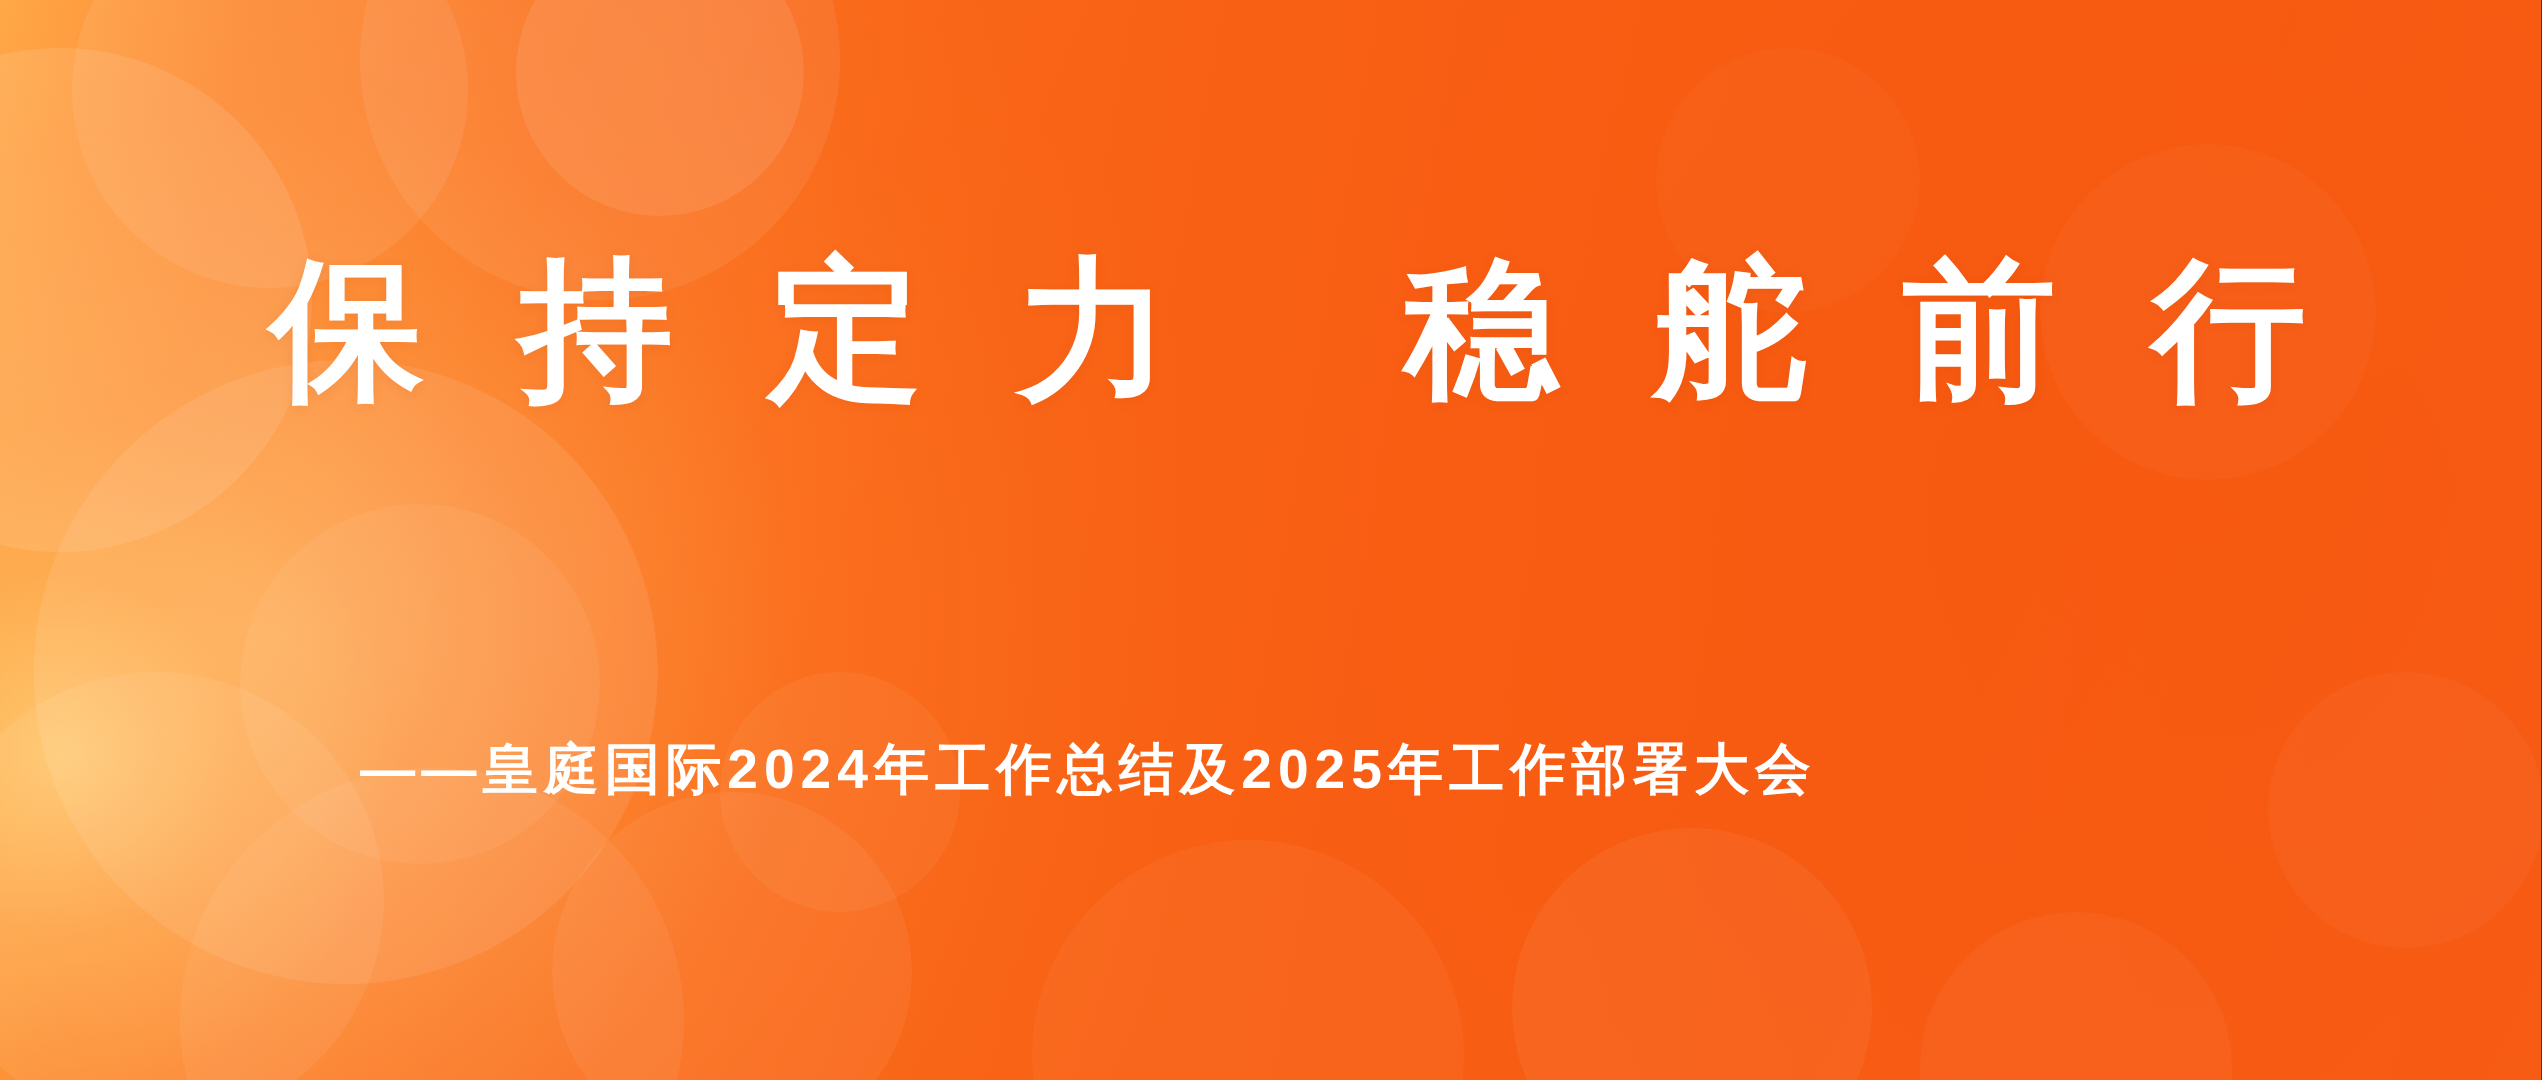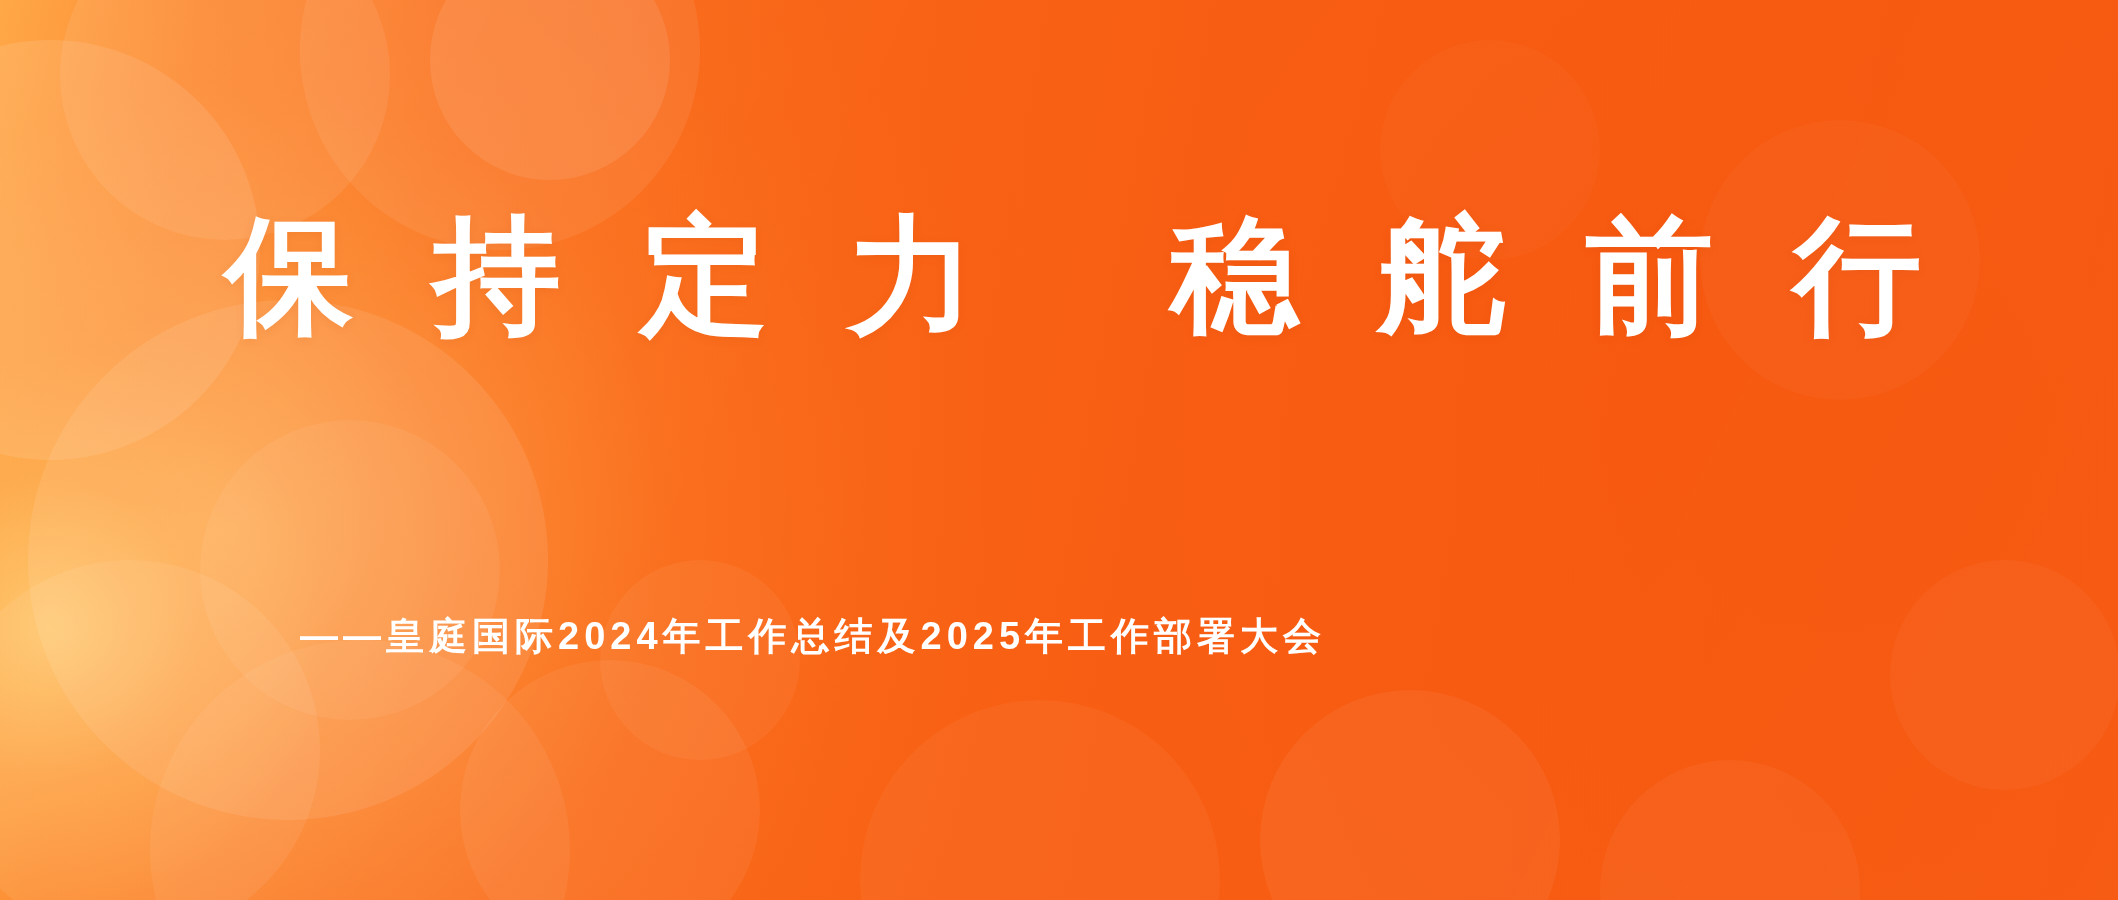--- a/index.html
+++ b/index.html
@@ -106,21 +106,21 @@
   }
   .headline-1 { top: 212px; }
   .headline-2 { top: 398px; }
 
   .subtitle {
     position: absolute;
     left: 300px;
     top: 614px;
     color: #FFFFFF;
     font-weight: bold;
-    font-size: 38px;
+    font-size: 46px;
     line-height: 1.2;
     letter-spacing: 5px;
     white-space: pre;
   }
 </style>
 </head>
 <body>
 
 <div id="banner">
 

